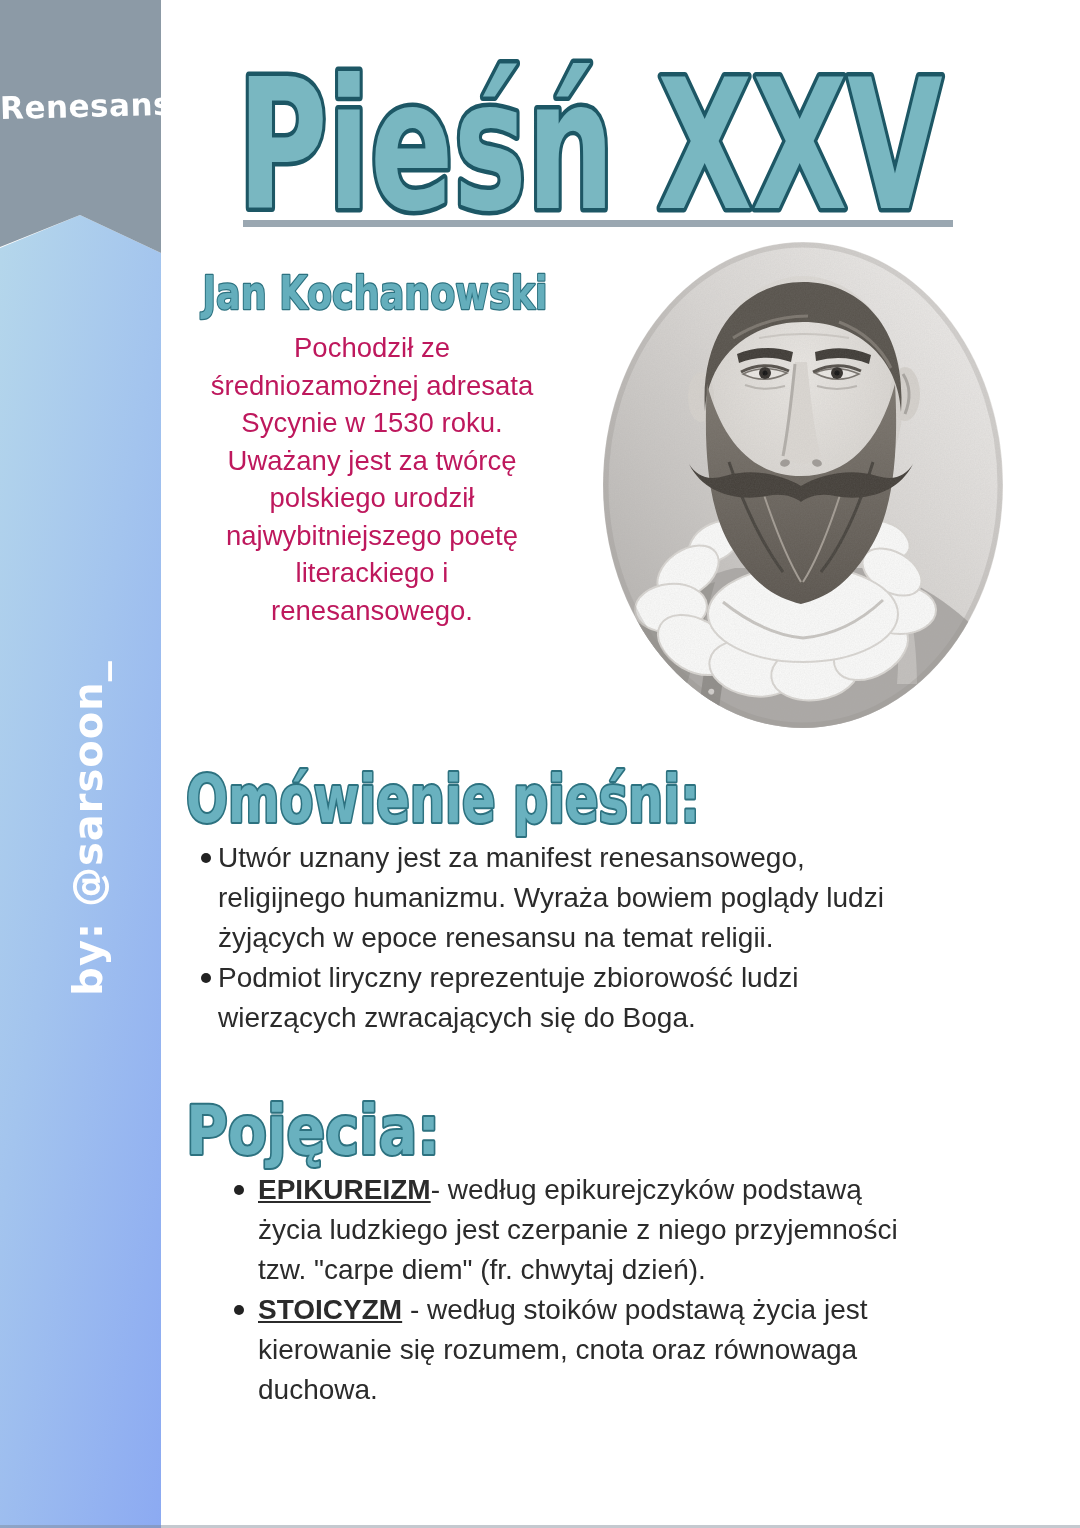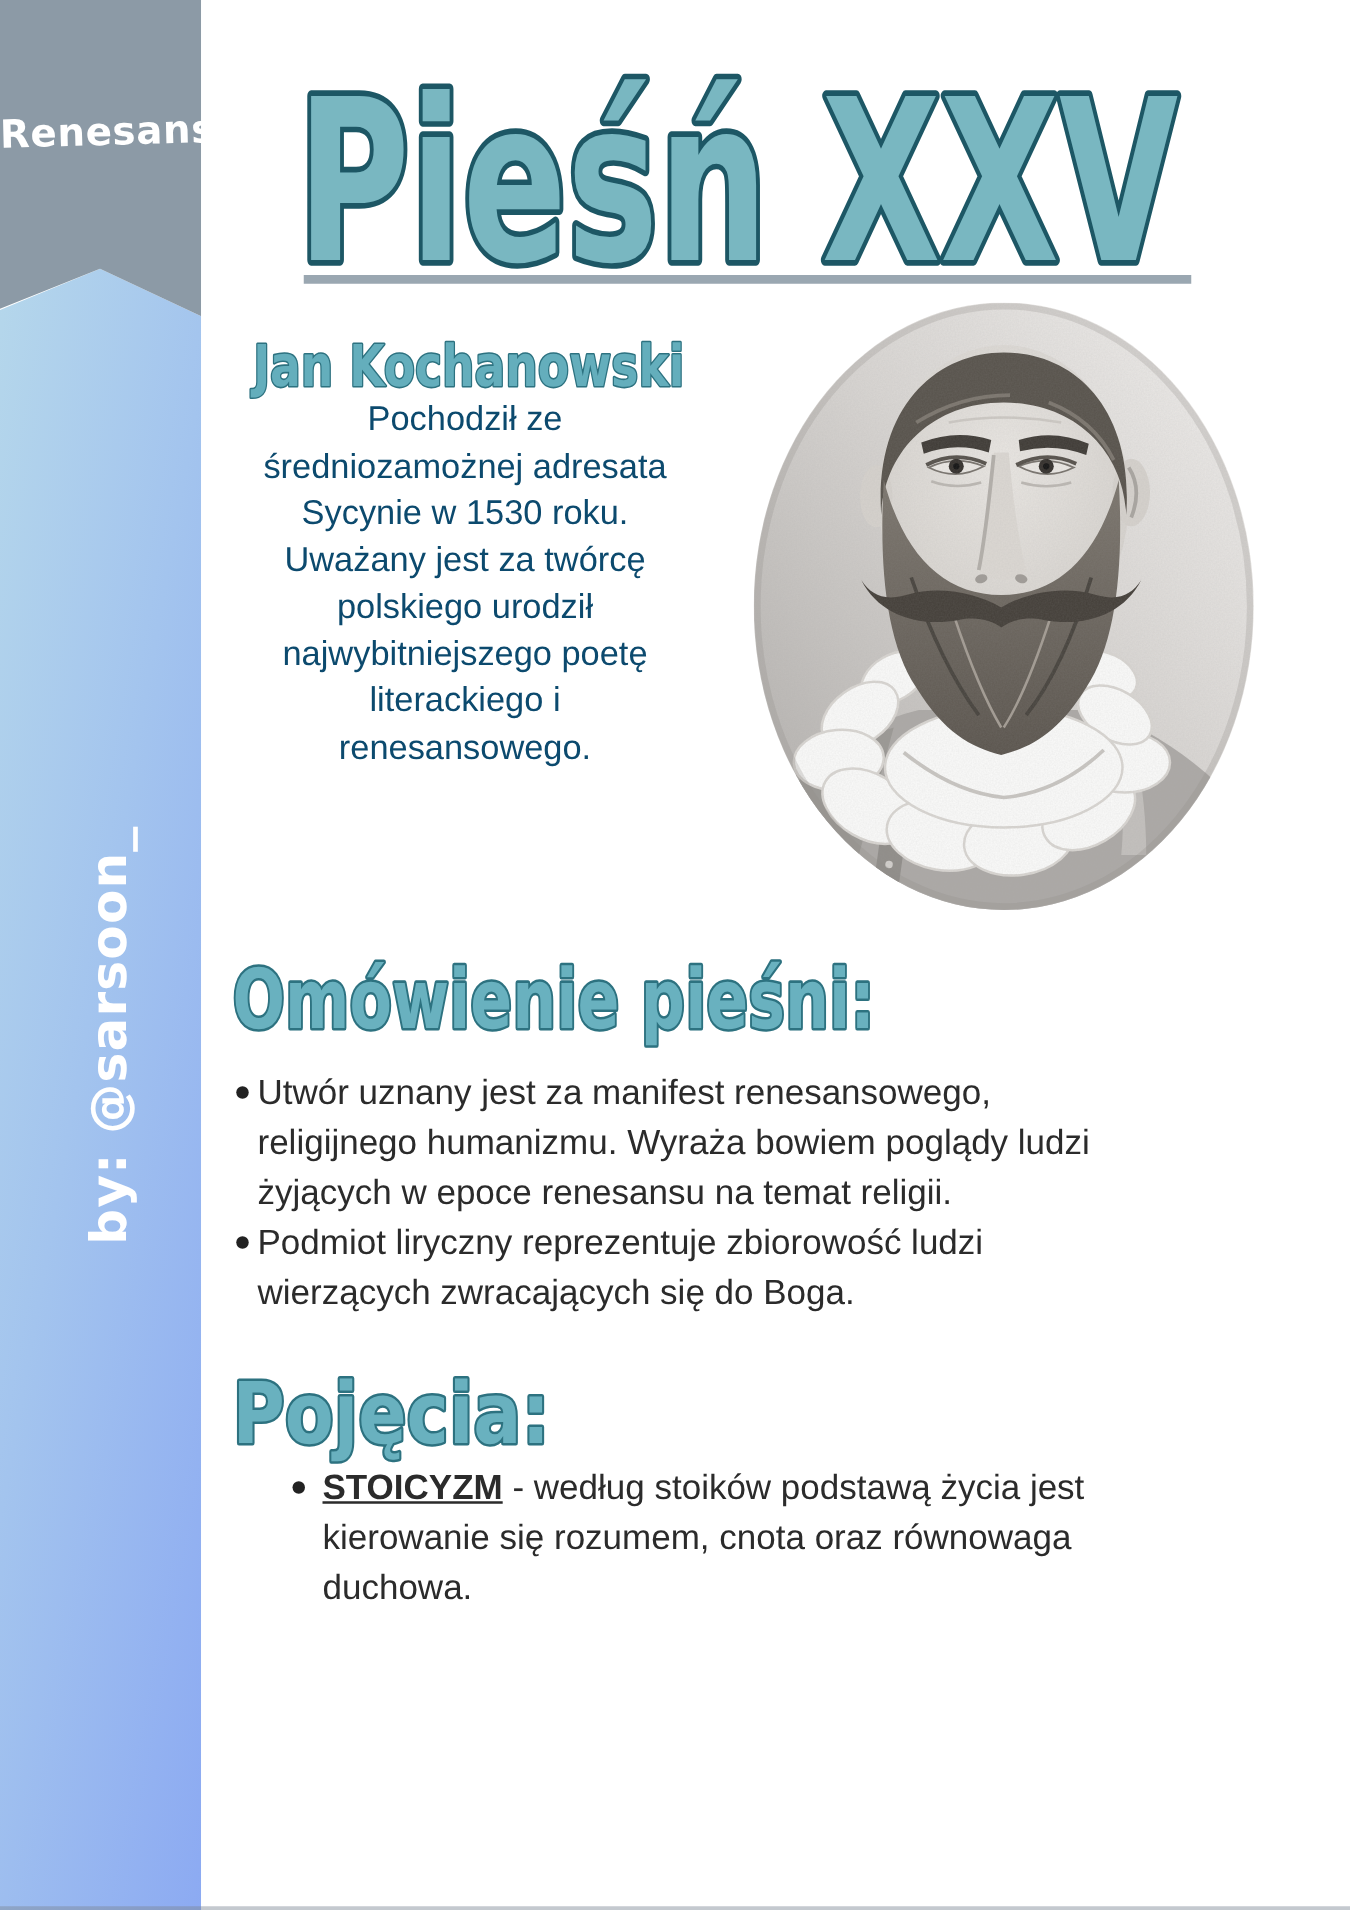--- a/index.html
+++ b/index.html
@@ -28,31 +28,31 @@
   .title-svg{left:190px;top:22px;width:800px;height:215px;}
   .title-svg text{font-size:180px;fill:#79b7c1;stroke:#1d5765;stroke-width:9px;}
   .title-underline{position:absolute;left:243px;top:220px;width:710px;height:7px;background:#9aa7b1;}
   .author-svg{left:190px;top:264px;width:370px;height:62px;}
   .author-svg text{font-size:46px;fill:#64aebc;stroke:#2d7280;stroke-width:2.5px;}
   .h2-svg{left:186px;top:750px;width:560px;height:100px;}
   .h2-svg text{font-size:66px;fill:#69b1bf;stroke:#2d7280;stroke-width:4px;}
   .h3-svg{left:186px;top:1080px;width:320px;height:104px;}
   .h3-svg text{font-size:68px;fill:#69b1bf;stroke:#2d7280;stroke-width:4px;}
 
-  .bio{position:absolute;left:172px;top:316px;width:400px;text-align:center;
-        color:#0c4a6e;font-size:27.5px;line-height:37.5px;}
+  .bio{position:absolute;left:172px;top:329px;width:400px;text-align:center;
+        color:#be185d;font-size:27.5px;line-height:37.5px;}
 
   .portrait{position:absolute;left:602px;top:242px;width:402px;height:486px;}
 
   .list{position:absolute;margin:0;padding:0;list-style:none;color:#2b2b2b;
         font-size:28px;line-height:40px;}
   .list-item{position:relative;margin:0;}
   .list-item::before{content:"";position:absolute;left:-17px;top:15px;width:10px;height:10px;
         border-radius:50%;background:#222;}
-  .list-discussion{left:206px;top:838px;width:700px;margin-top:16px;}
+  .list-discussion{left:218px;top:838px;width:700px;}
   .list-terms{left:258px;top:1170px;width:672px;}
   .list-terms .list-item::before{left:-24px;}
   .term{font-weight:bold;text-decoration:underline;}
 </style>
 </head>
 <body>
 
 <div class="page">
 
   <div class="ribbon"></div>
@@ -180,16 +180,17 @@
   <ul class="list list-discussion">
     <li class="list-item"><span>Utwór uznany jest za manifest renesansowego, religijnego humanizmu. Wyraża bowiem poglądy ludzi żyjących w epoce renesansu na temat religii.</span></li>
     <li class="list-item"><span>Podmiot liryczny reprezentuje zbiorowość ludzi wierzących zwracających się do Boga.</span></li>
   </ul>
 
   <svg class="headline h3-svg" viewBox="0 0 320 104">
     <text x="0" y="74" textLength="254" lengthAdjust="spacingAndGlyphs">Pojęcia:</text>
   </svg>
 
   <ul class="list list-terms">
+    <li class="list-item"><span class="term">EPIKUREIZM</span><span>- według epikurejczyków podstawą życia ludzkiego jest czerpanie z niego przyjemności tzw. "carpe diem" (fr. chwytaj dzień).</span></li>
     <li class="list-item"><span class="term">STOICYZM</span><span> - według stoików podstawą życia jest kierowanie się rozumem, cnota oraz równowaga duchowa.</span></li>
   </ul>
 
 </div>
 
 </body></html>

